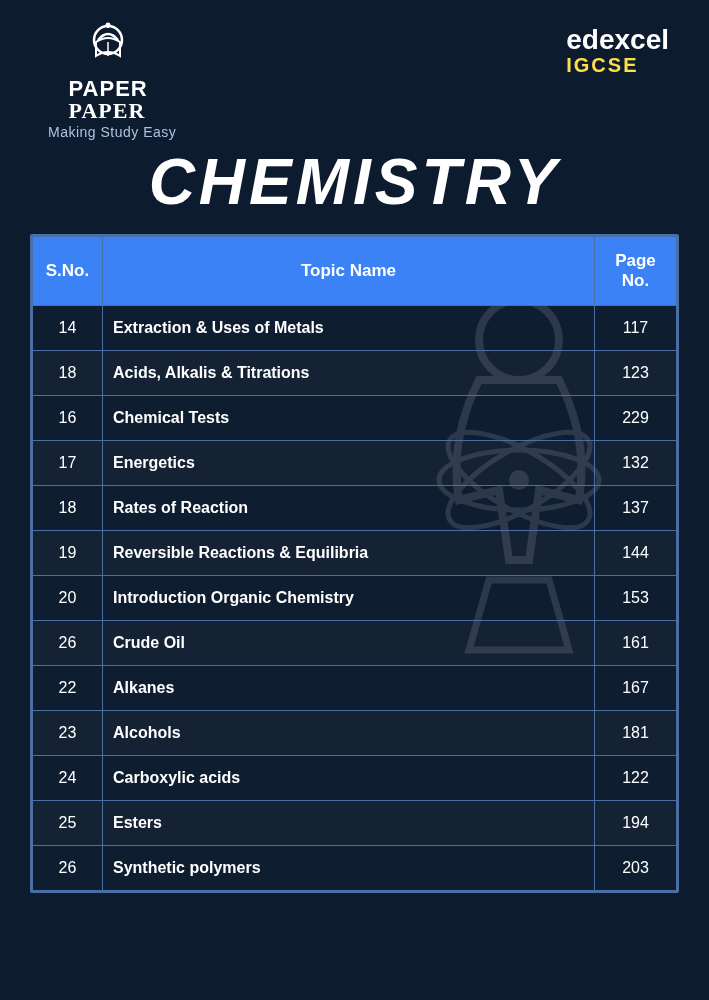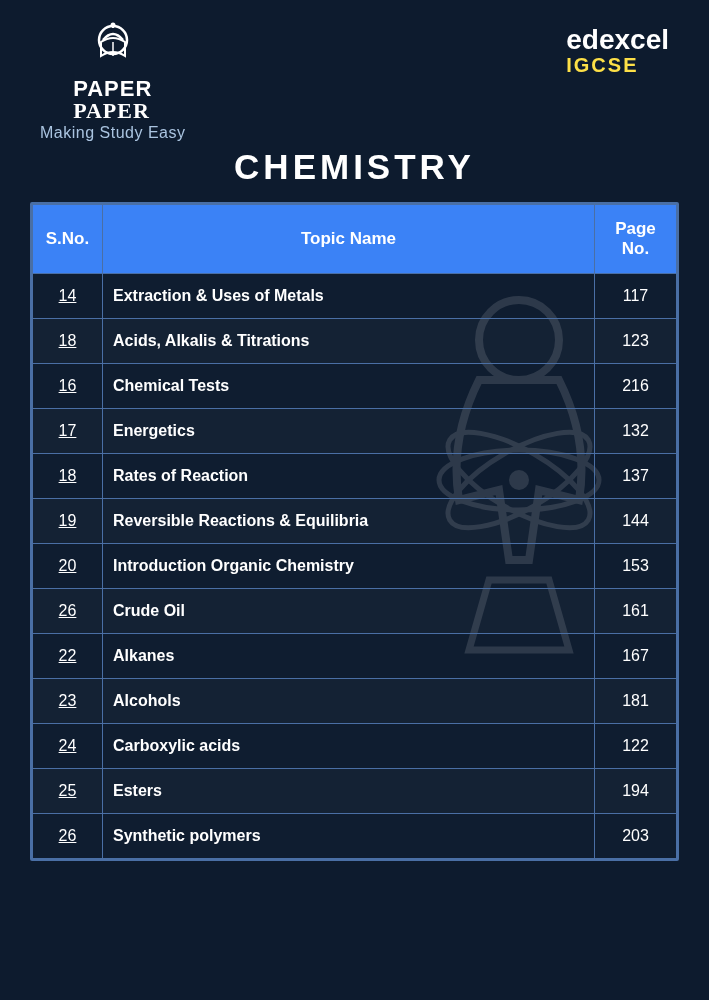--- a/index.html
+++ b/index.html
@@ -36,24 +36,25 @@
     .logo-text-paper {
       font-size: 22px;
       font-weight: 900;
       color: white;
       letter-spacing: 1px;
       line-height: 1;
       font-family: Liberation Serif, serif;
     }
 
     .logo-tagline {
-      font-size: 16px;
+      font-size: 14px;
       color: #aac4e0;
       margin-top: 2px;
       letter-spacing: 0.5px;
+      margin-left: 8px;
     }
 
     .brand-area {
       padding-top: 8px;
     }
 
     .brand-edexcel {
       font-size: 28px;
       font-weight: 900;
       color: white;
@@ -66,25 +67,26 @@
       color: #fde047;
       letter-spacing: 2px;
     }
 
     .main-title-area {
       text-align: center;
       padding: 5px 0 15px 0;
     }
 
     .main-title {
-      font-size: 35px;
+      font-size: 64px;
       font-weight: 900;
       color: white;
       letter-spacing: 4px;
       text-transform: uppercase;
+      font-style: italic;
     }
 
     .table-container {
       margin: 0 30px 20px 30px;
       border: 2px solid #4a6fa5;
       border-radius: 2px;
       overflow: hidden;
       position: relative;
       z-index: 2;
     }
@@ -135,21 +137,20 @@
 
     tbody td.topic-cell {
       text-align: left;
       font-weight: 700;
       font-size: 16px;
     }
 
     tbody td.sno-cell {
       font-weight: 400;
       width: 70px;
-      text-decoration: underline;
     }
 
     tbody td.page-cell {
       font-weight: 400;
       width: 82px;
     }
 
     
     .watermark {
       position: absolute;
@@ -232,21 +233,21 @@
           <td class="page-cell">117</td>
         </tr>
         <tr>
           <td class="sno-cell">18</td>
           <td class="topic-cell">Acids, Alkalis &amp; Titrations</td>
           <td class="page-cell">123</td>
         </tr>
         <tr>
           <td class="sno-cell">16</td>
           <td class="topic-cell">Chemical Tests</td>
-          <td class="page-cell">216</td>
+          <td class="page-cell">229</td>
         </tr>
         <tr>
           <td class="sno-cell">17</td>
           <td class="topic-cell">Energetics</td>
           <td class="page-cell">132</td>
         </tr>
         <tr>
           <td class="sno-cell">18</td>
           <td class="topic-cell">Rates of Reaction</td>
           <td class="page-cell">137</td>

